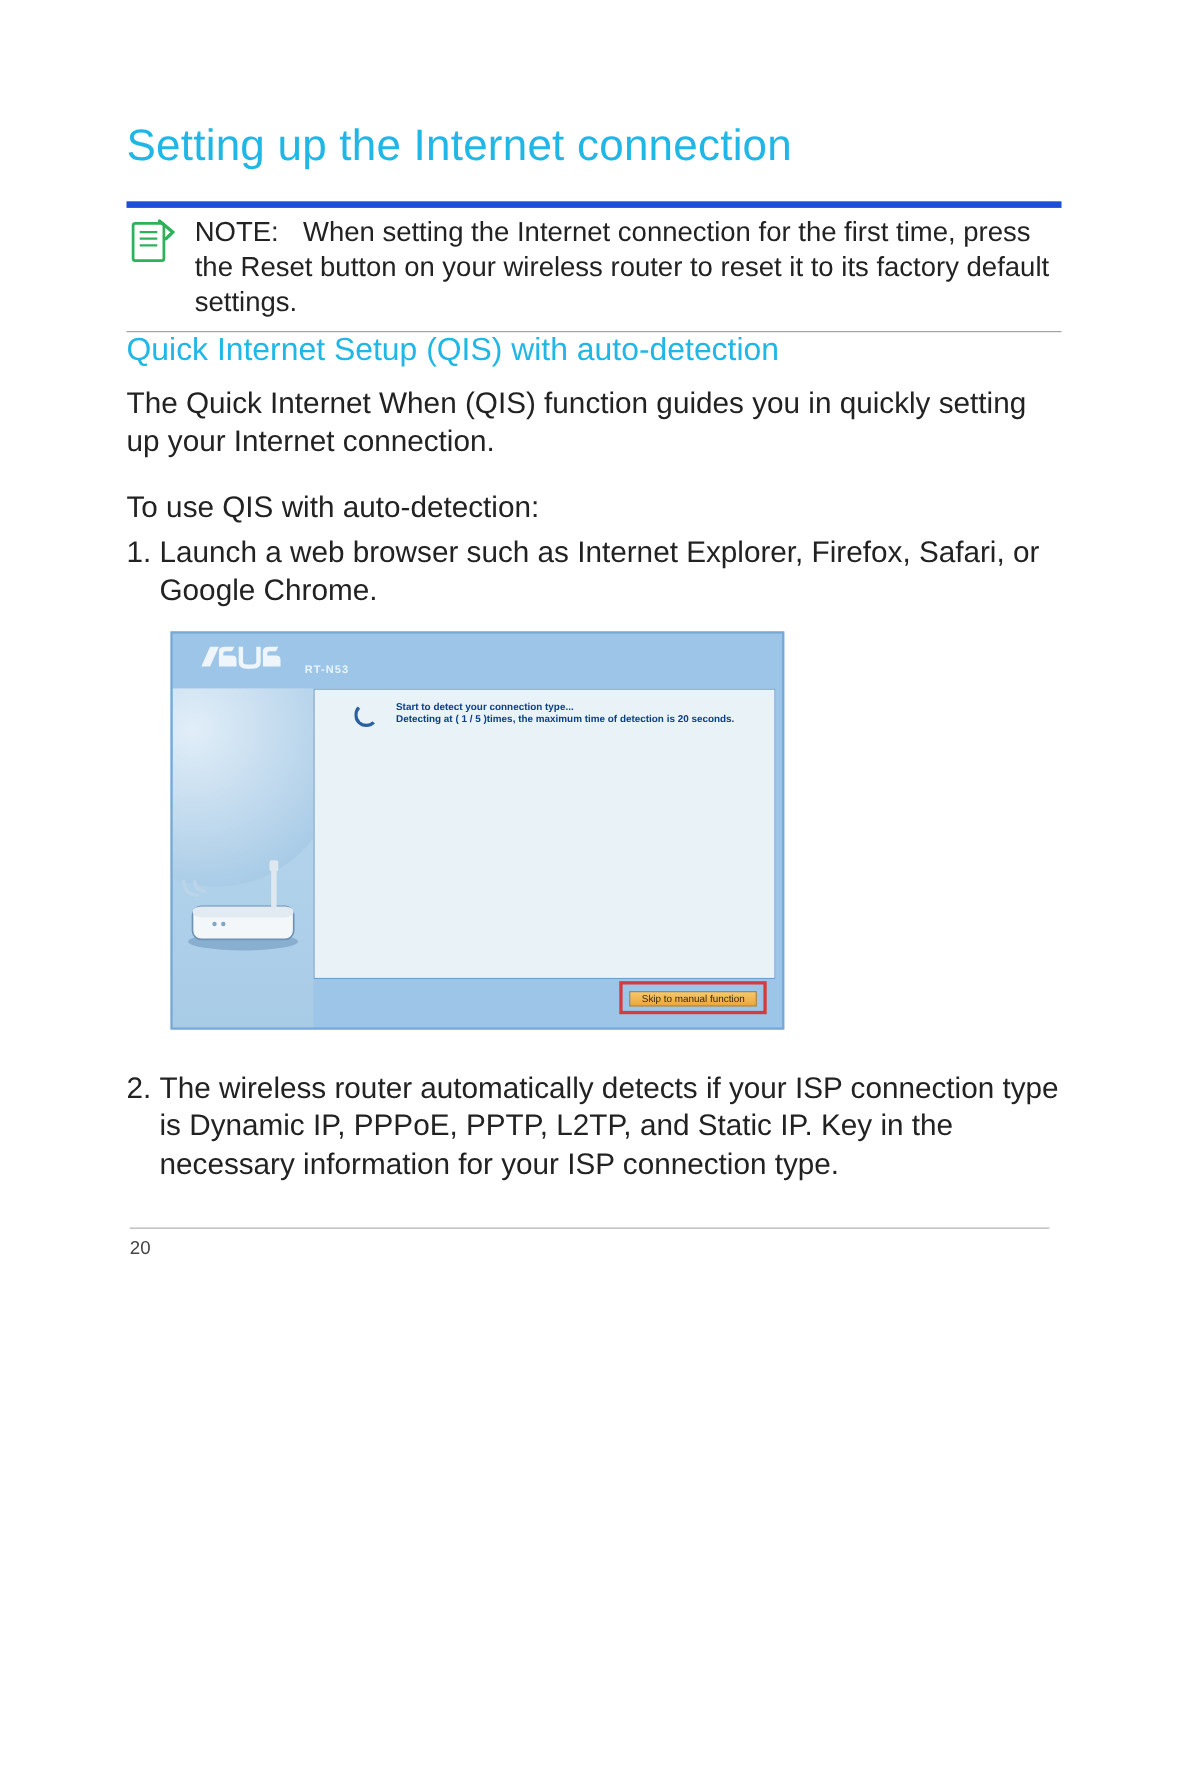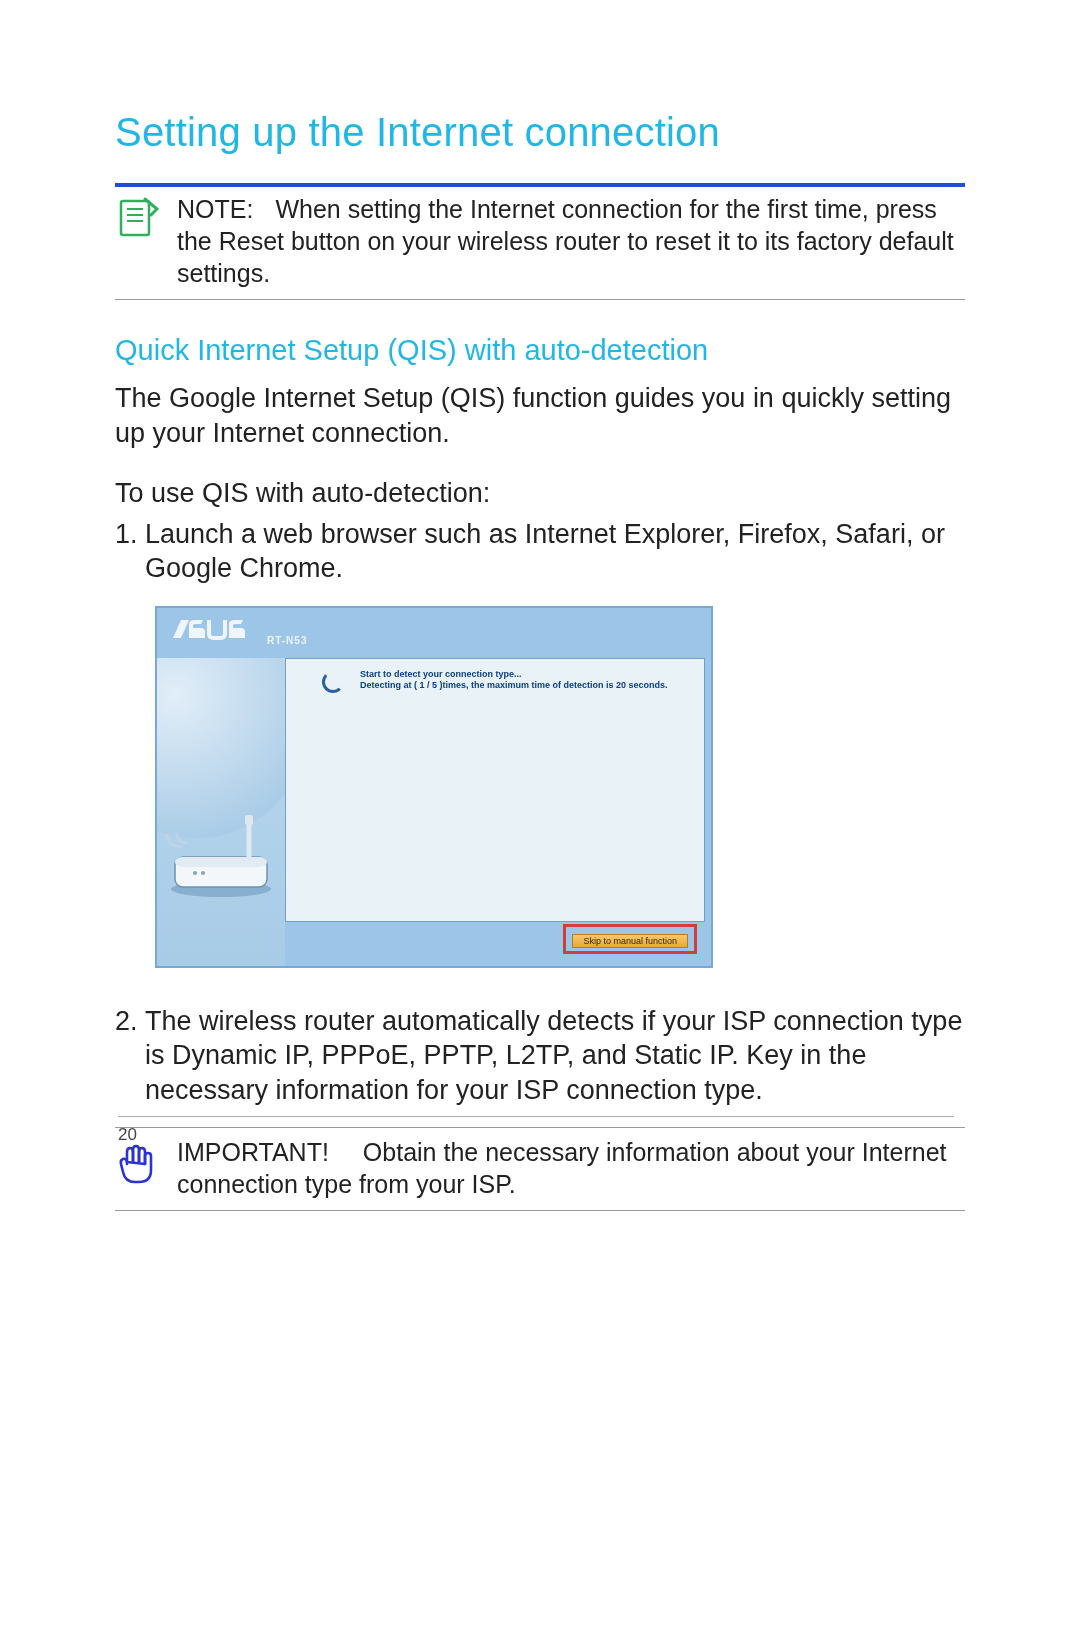--- a/index.html
+++ b/index.html
@@ -19,24 +19,23 @@
   h1.section-title {
     color: #20b7e6;
     font-size: 40px;
     font-weight: 500;
     margin: 0 0 28px 0;
     letter-spacing: 0.2px;
   }
   .note-block {
     display: flex;
     align-items: flex-start;
-    border-top: 4px solid #1d4ed8;
+    border-top: 6px solid #1d4ed8;
     border-bottom: 1px solid #999;
     padding: 6px 0 10px 0;
-    margin-bottom: 34px;
   }
   .note-icon {
     width: 62px;
     flex: 0 0 62px;
     display: flex;
     justify-content: flex-start;
     align-items: flex-start;
     padding-top: 2px;
   }
   .note-text {
@@ -82,20 +81,21 @@
   
   .screenshot {
     width: 558px;
     height: 362px;
     margin: 0 0 36px 40px;
     border: 2px solid #78a9d6;
     background: #9dc5e7;
     position: relative;
     box-sizing: border-box;
     overflow: hidden;
+    padding-left: 10px;
   }
   .ss-header {
     height: 50px;
     position: relative;
   }
   .asus-logo {
     position: absolute;
     left: 14px;
     top: 6px;
     display: flex;
@@ -260,21 +260,21 @@
         <path d="M30 4 L42 14 L36 20" fill="none" stroke="#2fb05a" stroke-width="3" stroke-linecap="round"></path>
       </svg>
     </div>
     <div class="note-text">
       <span class="note-label">NOTE:</span><span>When setting the Internet connection for the first time, press the Reset button on your wireless router to reset it to its factory default settings.</span>
     </div>
   </div>
 
   <h2 class="subsection">Quick Internet Setup (QIS) with auto-detection</h2>
 
-  <p class="body">The Google Internet Setup (QIS) function guides you in quickly setting up your Internet connection.</p>
+  <p class="body">The Quick Internet When (QIS) function guides you in quickly setting up your Internet connection.</p>
 
   <p class="body-tight">To use QIS with auto-detection:</p>
 
   <div class="step-row">
     <div class="step-num">1.</div>
     <div class="step-text">Launch a web browser such as Internet Explorer, Firefox, Safari, or Google Chrome.</div>
   </div>
 
   <div class="screenshot">
     <div class="ss-header">
@@ -322,33 +322,18 @@
         </div>
       </div>
     </div>
   </div>
 
   <div class="step-row">
     <div class="step-num">2.</div>
     <div class="step-text">The wireless router automatically detects if your ISP connection type is Dynamic IP, PPPoE, PPTP, L2TP, and Static IP. Key in the necessary information for your ISP connection type.</div>
   </div>
 
-  <div class="important-block">
-    <div class="important-icon">
-      <svg width="40" height="48" viewBox="0 0 40 48">
-        <g fill="none" stroke="#2a33d6" stroke-width="2.6" stroke-linecap="round" stroke-linejoin="round">
-          <path d="M12 24 L12 12 Q12 8 15 8 Q18 8 18 12 L18 22"></path>
-          <path d="M18 22 L18 10 Q18 6 21 6 Q24 6 24 10 L24 22"></path>
-          <path d="M24 22 L24 12 Q24 8 27 8 Q30 8 30 12 L30 24"></path>
-          <path d="M30 24 L30 16 Q30 13 33 13 Q36 13 36 16 L36 30 Q36 42 24 42 L20 42 Q10 42 8 32 L6 24 Q5 20 8 19 Q11 18 12 22 Z"></path>
-        </g>
-      </svg>
-    </div>
-    <div class="important-text">
-      <span class="important-label">IMPORTANT!</span><span>Obtain the necessary information about your Internet connection type from your ISP.</span>
-    </div>
-  </div>
 
   <div class="page-footer">
     <span>20</span>
   </div>
 
 </div>
 
 </body></html>

